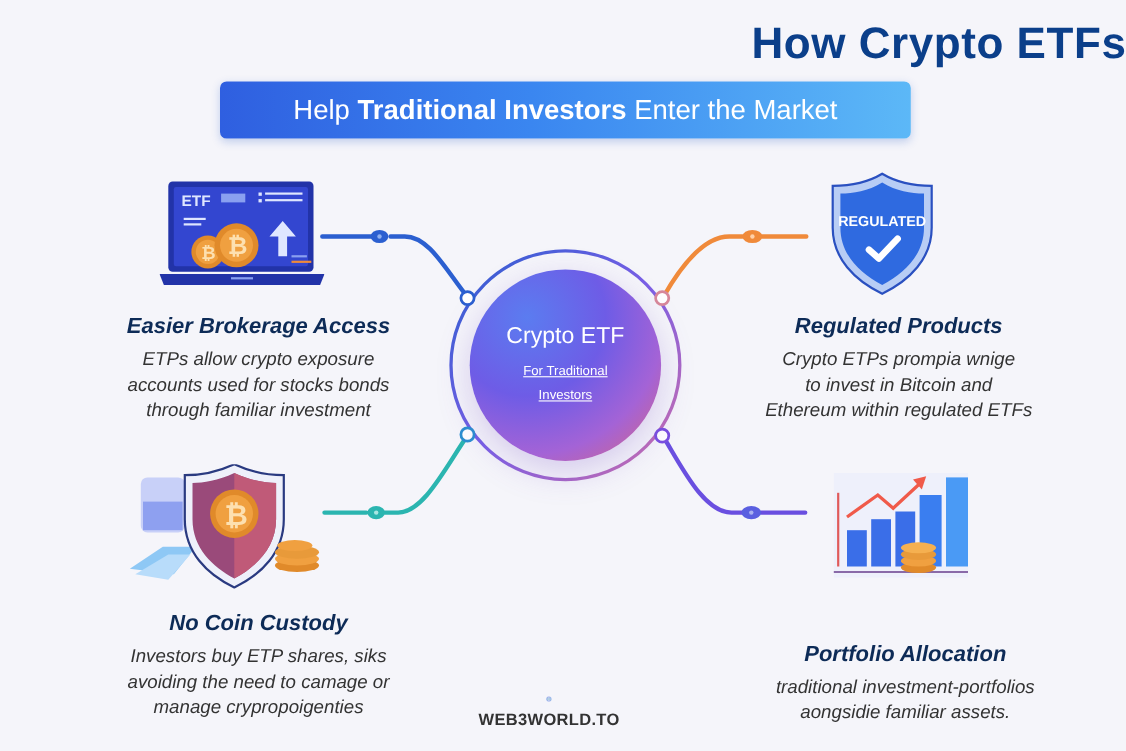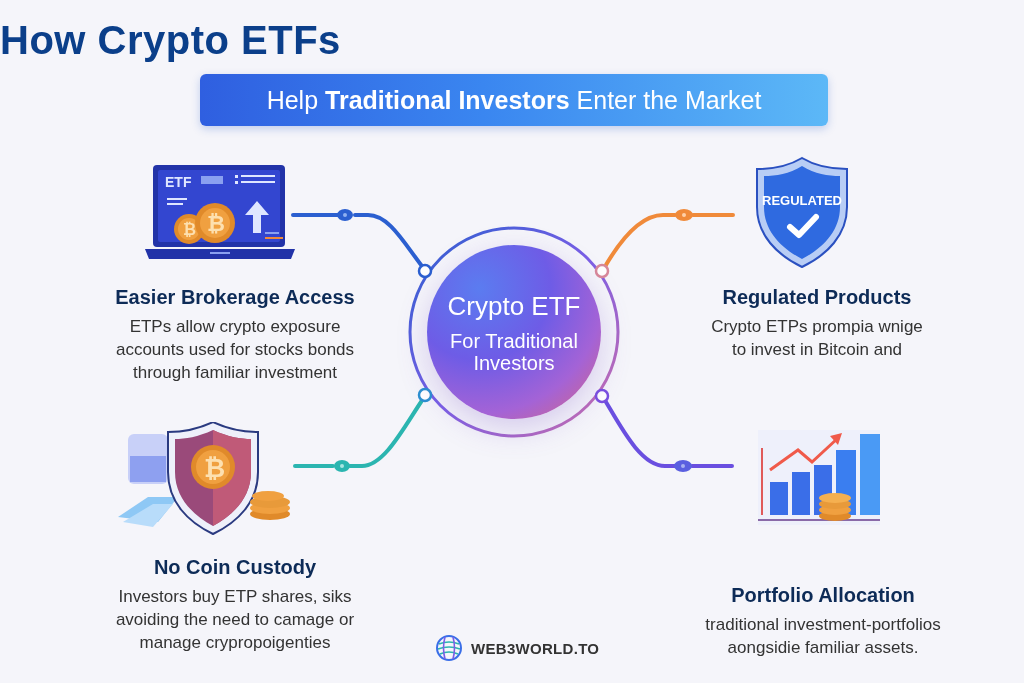--- a/index.html
+++ b/index.html
@@ -4,21 +4,21 @@
 <style>
   * { box-sizing: border-box; margin: 0; padding: 0; }
   html, body { width: 1024px; height: 683px; overflow: hidden; }
   body {
     background: #f5f5fa;
     font-family: "Liberation Sans", "DejaVu Sans", sans-serif;
     position: relative;
   }
   .title {
     position: absolute; top: 18px; left: 0; width: 1024px;
-    text-align: left; font-size: 40px; font-weight: 700;
+    text-align: right; font-size: 40px; font-weight: 700;
     color: #0b3f8a; letter-spacing: 0.5px;
   }
   .banner {
     position: absolute; left: 200px; top: 74px; width: 628px; height: 52px;
     border-radius: 6px;
     background: linear-gradient(90deg, #2f5fe0 0%, #3a86f0 45%, #5cb8f7 100%);
     box-shadow: 0 3px 8px rgba(40,90,200,0.25);
     display: flex; align-items: center; justify-content: center;
     color: #fff; font-size: 25px; white-space: nowrap;
   }
@@ -28,32 +28,32 @@
   svg.connectors { position: absolute; left: 0; top: 0; }
 
   .hub {
     position: absolute; left: 427px; top: 245px; width: 174px; height: 174px;
     border-radius: 50%;
     background: radial-gradient(circle at 30% 25%, #5b7cf0 0%, #6e5ce6 40%, #a463d6 70%, #d9667f 100%);
     box-shadow: 0 10px 30px rgba(120,80,200,0.25);
     display: flex; flex-direction: column; align-items: center; justify-content: center;
     color: #fff; text-align: center;
   }
-  .hub .h1 { font-size: 26px; font-weight: 400; margin-bottom: 8px; }
-  .hub .h2 { font-size: 20px; line-height: 22px; }
-
-  .card { position: absolute; text-align: center; }
+  .hub .h1 { font-size: 21px; font-weight: 400; margin-bottom: 8px; }
+  .hub .h2 { font-size: 12px; line-height: 22px; text-decoration: underline; }
+
+  .card { position: absolute; text-align: center; font-style: italic; }
   .card .heading { font-size: 20px; font-weight: 700; color: #0d2b57; margin-bottom: 6px; white-space: nowrap; }
   .card .desc { font-size: 17px; color: #333; line-height: 23px; }
 
   .icon { position: absolute; }
 
   .footer {
     position: absolute; left: 435px; top: 633px; height: 30px;
-    display: flex; align-items: center; gap: 8px;
+    display: flex; align-items: center; gap: 8px; flex-direction: column;
   }
   .footer .label { font-size: 15px; font-weight: 700; color: #333; letter-spacing: 0.3px; }
 </style>
 </head>
 <body>
 
 <div class="title">How Crypto ETFs</div>
 <div class="banner">
   <span class="light">Help</span>
   <span class="bold">Traditional Investors</span>
@@ -187,20 +187,21 @@
   <div class="heading">Easier Brokerage Access</div>
   <div class="desc">ETPs allow crypto exposure</div>
   <div class="desc">accounts used for stocks bonds</div>
   <div class="desc">through familiar investment</div>
 </div>
 
 <div class="card" style="left:677px;top:286px;width:280px;">
   <div class="heading">Regulated Products</div>
   <div class="desc">Crypto ETPs prompia wnige</div>
   <div class="desc">to invest in Bitcoin and</div>
+  <div class="desc">Ethereum within regulated ETFs</div>
 </div>
 
 <div class="card" style="left:95px;top:556px;width:280px;">
   <div class="heading">No Coin Custody</div>
   <div class="desc">Investors buy ETP shares, siks</div>
   <div class="desc">avoiding the need to camage or</div>
   <div class="desc">manage crypropoigenties</div>
 </div>
 
 <div class="card" style="left:680px;top:584px;width:286px;">

